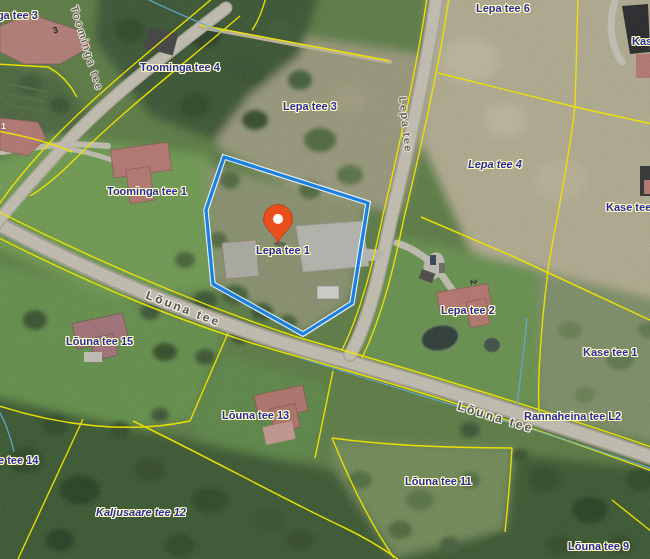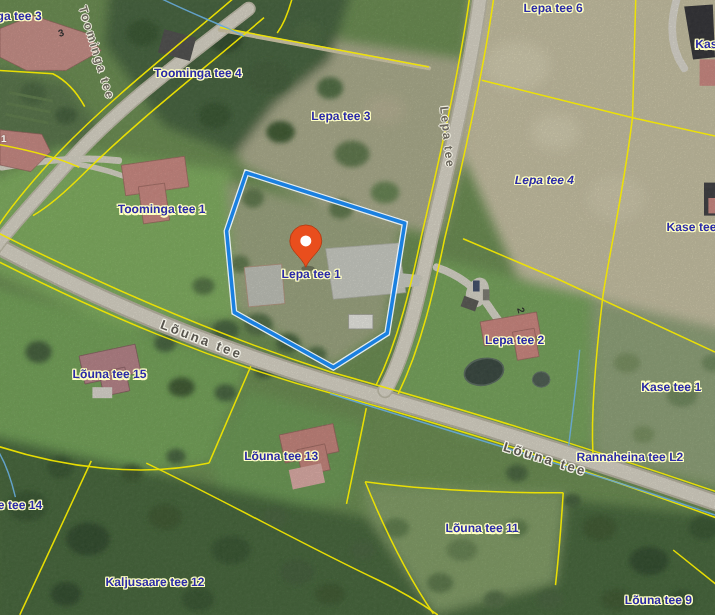--- a/index.html
+++ b/index.html
@@ -287,21 +287,21 @@
     <div class="plabel" style="left:283px;top:100px;">Lepa tee 3</div>
     <div class="plabel" style="left:468px;top:158px;font-style:italic;">Lepa tee 4</div>
     <div class="plabel" style="left:606px;top:201px;">Kase tee 3</div>
     <div class="plabel" style="left:107px;top:185px;">Toominga tee 1</div>
     <div class="plabel" style="left:256px;top:244px;">Lepa tee 1</div>
     <div class="plabel" style="left:441px;top:304px;">Lepa tee 2</div>
     <div class="plabel" style="left:583px;top:346px;">Kase tee 1</div>
     <div class="plabel" style="left:66px;top:335px;">Lõuna tee 15</div>
     <div class="plabel" style="left:222px;top:409px;text-align:right;">Lõuna tee 13</div>
     <div class="plabel" style="left:-2px;top:454px;">e tee 14</div>
-    <div class="plabel" style="left:96px;top:524px;">Kaljusaare tee 12</div>
+    <div class="plabel" style="left:96px;top:506px;font-style:italic;">Kaljusaare tee 12</div>
     <div class="plabel" style="left:393px;top:475px;margin-left:12px;">Lõuna tee 11</div>
     <div class="plabel" style="left:524px;top:410px;">Rannaheina tee L2</div>
     <div class="plabel" style="left:568px;top:540px;">Lõuna tee 9</div>
 
     <div class="roofnum" style="left:53px;top:25px;transform:rotate(-18deg);">3</div>
     <div class="roofnum" style="left:471px;top:277px;transform:rotate(75deg);">2</div>
     <div class="roofnum light" style="left:1px;top:121px;">1</div>
   </div>
 </div>
 

